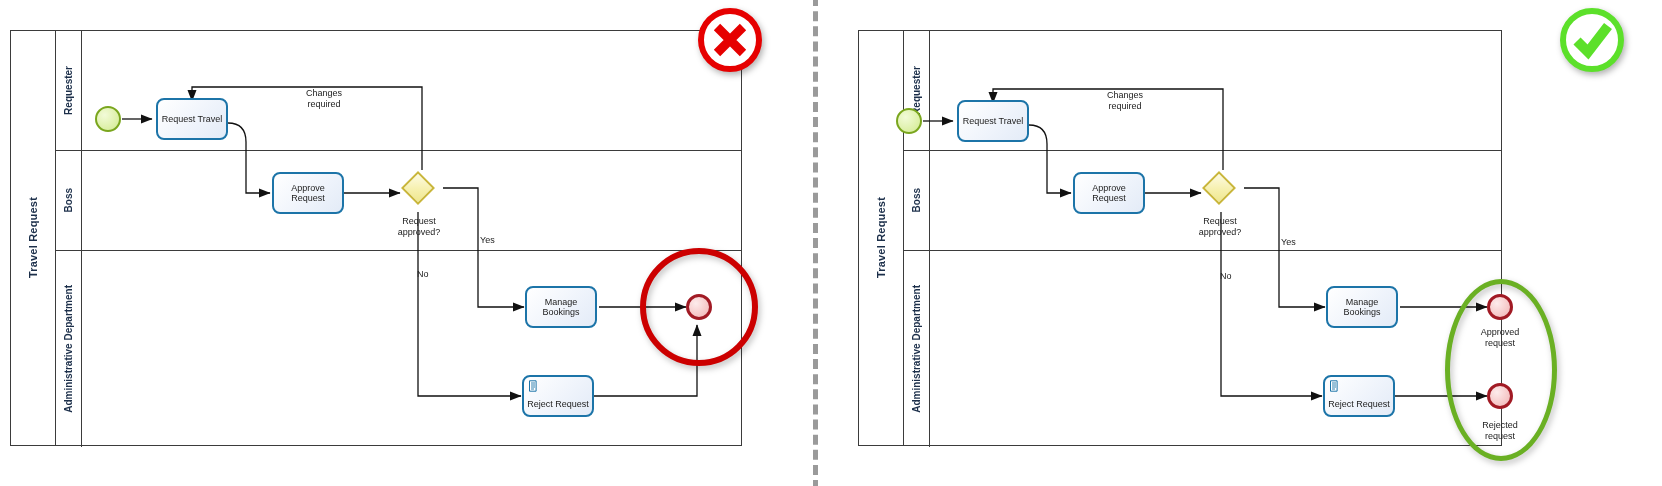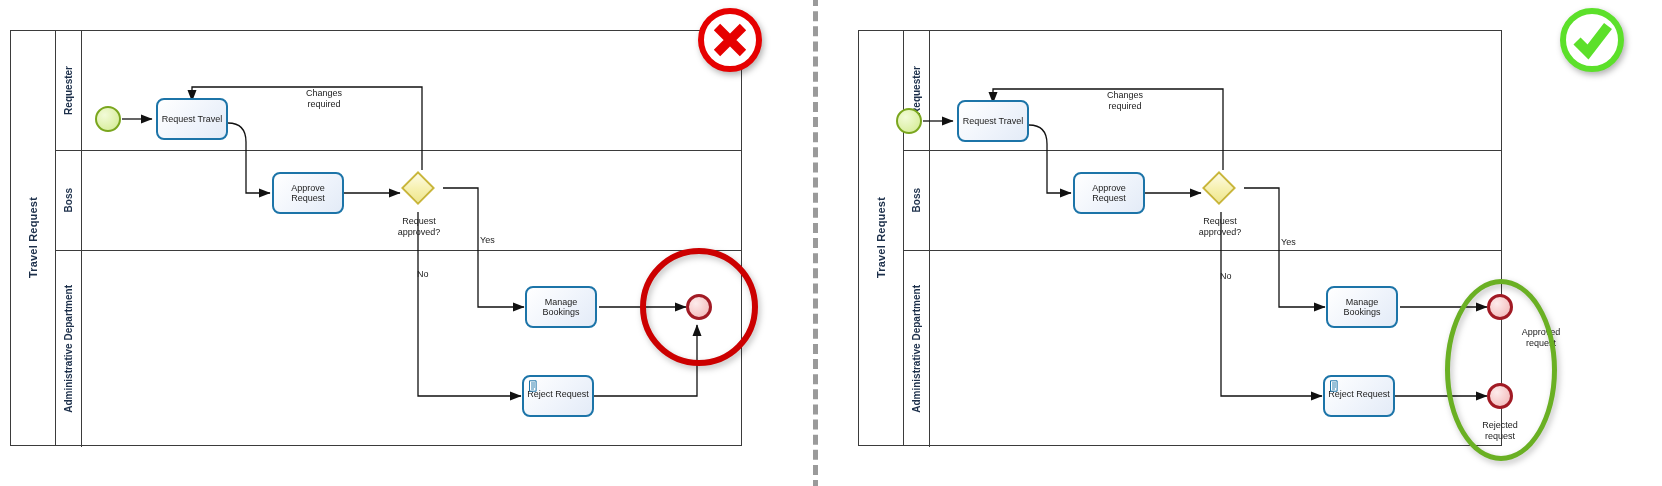--- a/index.html
+++ b/index.html
@@ -31,21 +31,21 @@
   .lane-body{position:absolute;left:26px;top:0;right:0;bottom:0;}
 
   
   .canvas{position:absolute;inset:0;pointer-events:none;}
   .node{position:absolute;box-sizing:border-box;}
 
   .task{width:72px;height:42px;border:2px solid #1c74a8;border-radius:8px;
         background:linear-gradient(135deg,#ffffff 0%,#eef3fb 60%,#e3ebf7 100%);
         display:flex;align-items:center;justify-content:center;text-align:center;
         font-size:9px;color:#222;line-height:1.15;padding:2px 3px;}
-  .task.has-marker{align-items:center;padding-bottom:6px;}
+  .task.has-marker{align-items:flex-end;padding-bottom:6px;}
   .task .marker{position:absolute;left:4px;top:3px;width:10px;height:12px;}
 
   .start-event{width:26px;height:26px;border-radius:50%;
      border:2px solid #7aa61e;
      background:radial-gradient(circle at 35% 32%,#f2fbd8 0%,#ddf0a8 65%,#cfe893 100%);}
 
   .end-event{width:26px;height:26px;border-radius:50%;
      border:3px solid #a11a24;
      background:radial-gradient(circle at 35% 32%,#fdecec 0%,#f6c9c9 60%,#eeb4b4 100%);}
 
@@ -251,21 +251,21 @@
       <span class="marker">
         <svg width="10" height="12" viewBox="0 0 10 12">
           <path d="M1.5 0.8 h6.6 v10.4 h-6.6 z" fill="#fff" stroke="#1c74a8" stroke-width="1"></path>
           <path d="M3 3 h4 M3 5 h4 M3 7 h4 M3 9 h3" stroke="#1c74a8" stroke-width=".9"></path>
         </svg>
       </span>
       <span>Reject Request</span>
     </div>
 
     <div class="node end-event" style="left:1487px;top:294px;"></div>
-    <div class="lbl" style="left:1454px;top:327px;width:92px;white-space:pre-line;padding-left:41px;">Approved
+    <div class="lbl" style="left:1454px;top:327px;width:92px;white-space:pre-line;">Approved
 request</div>
 
     <div class="node end-event" style="left:1487px;top:383px;"></div>
     <div class="lbl" style="left:1454px;top:420px;width:92px;white-space:pre-line;">Rejected
 request</div>
 
     <div class="ring good" style="left:1445px;top:279px;width:112px;height:182px;border-radius:50%;"></div>
 
     <div class="lbl" style="left:1079px;top:90px;width:92px;white-space:pre-line;">Changes
 required</div>

